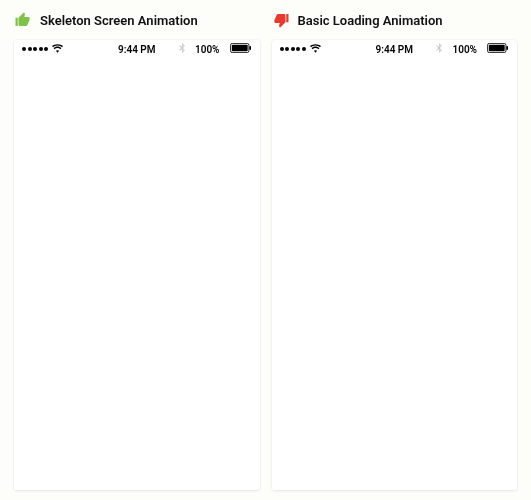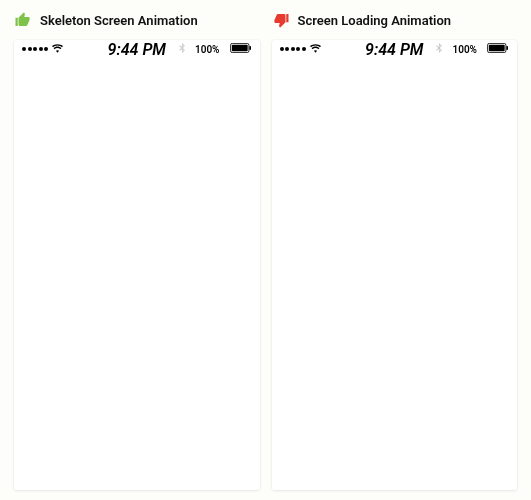--- a/index.html
+++ b/index.html
@@ -74,25 +74,24 @@
       width: 4px;
       height: 4px;
       border-radius: 50%;
       background: #000;
     }
     .wifi-icon {
       width: 11px;
       height: 9px;
     }
     .status-center {
-      font-size: 16px;
+      font-size: 10px;
       position: absolute;
       left: 50%;
       transform: translateX(-50%);
-      font-style: italic;
     }
     .status-bar {
       position: relative;
     }
     .status-right {
       display: flex;
       align-items: center;
       gap: 10px;
     }
     .bt-icon {
@@ -163,21 +162,21 @@
     </div>
   </div>
 
   <div class="col">
     <div class="col-header">
       <span class="thumb-icon">
         <svg viewBox="0 0 24 24" width="18" height="18">
           <path d="M22 4h-3v11h3V4zM3 14c0 1.1.9 2 2 2h5.3l-.8 3.8v.3c0 .4.2.8.4 1.1L11 22l6.4-6.4c.4-.4.6-.9.6-1.4V6c0-1.1-.9-2-2-2H8c-.8 0-1.5.5-1.8 1.2L3.3 12c-.1.2-.1.5-.1.7V14z" fill="#e63b2e"></path>
         </svg>
       </span>
-      <span class="col-title">Screen Loading Animation</span>
+      <span class="col-title">Basic Loading Animation</span>
     </div>
     <div class="phone">
       <div class="status-bar">
         <div class="status-left">
           <span class="signal-dots">
             <span class="signal-dot"></span>
               <span class="signal-dot"></span>
               <span class="signal-dot"></span>
               <span class="signal-dot"></span>
               <span class="signal-dot"></span>

